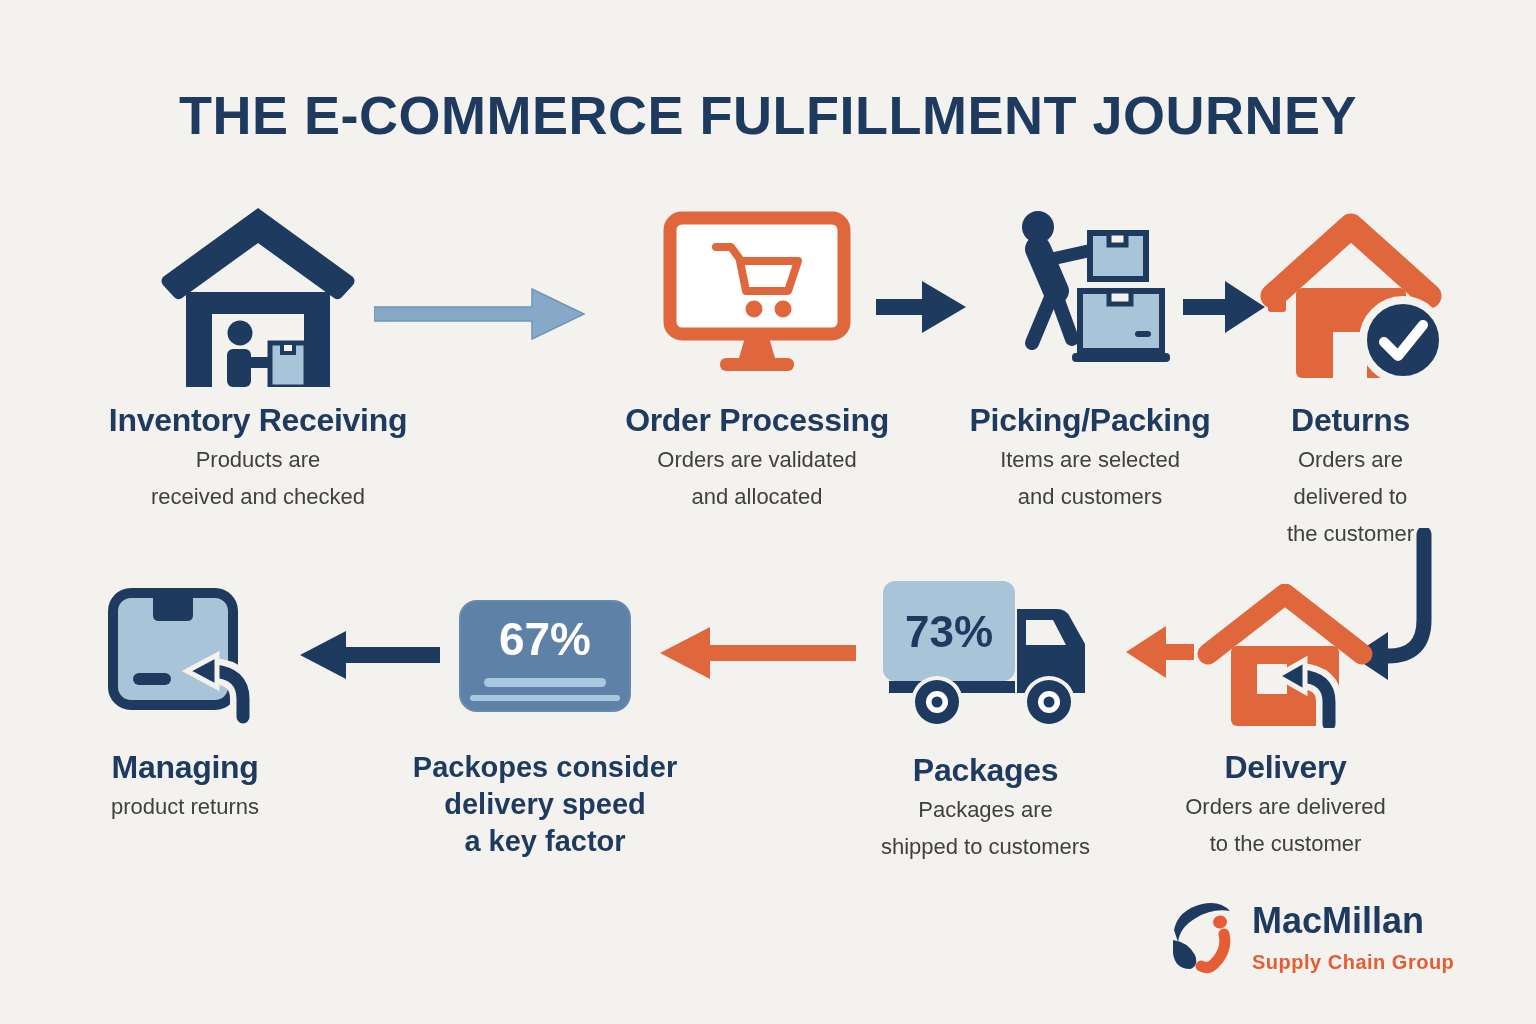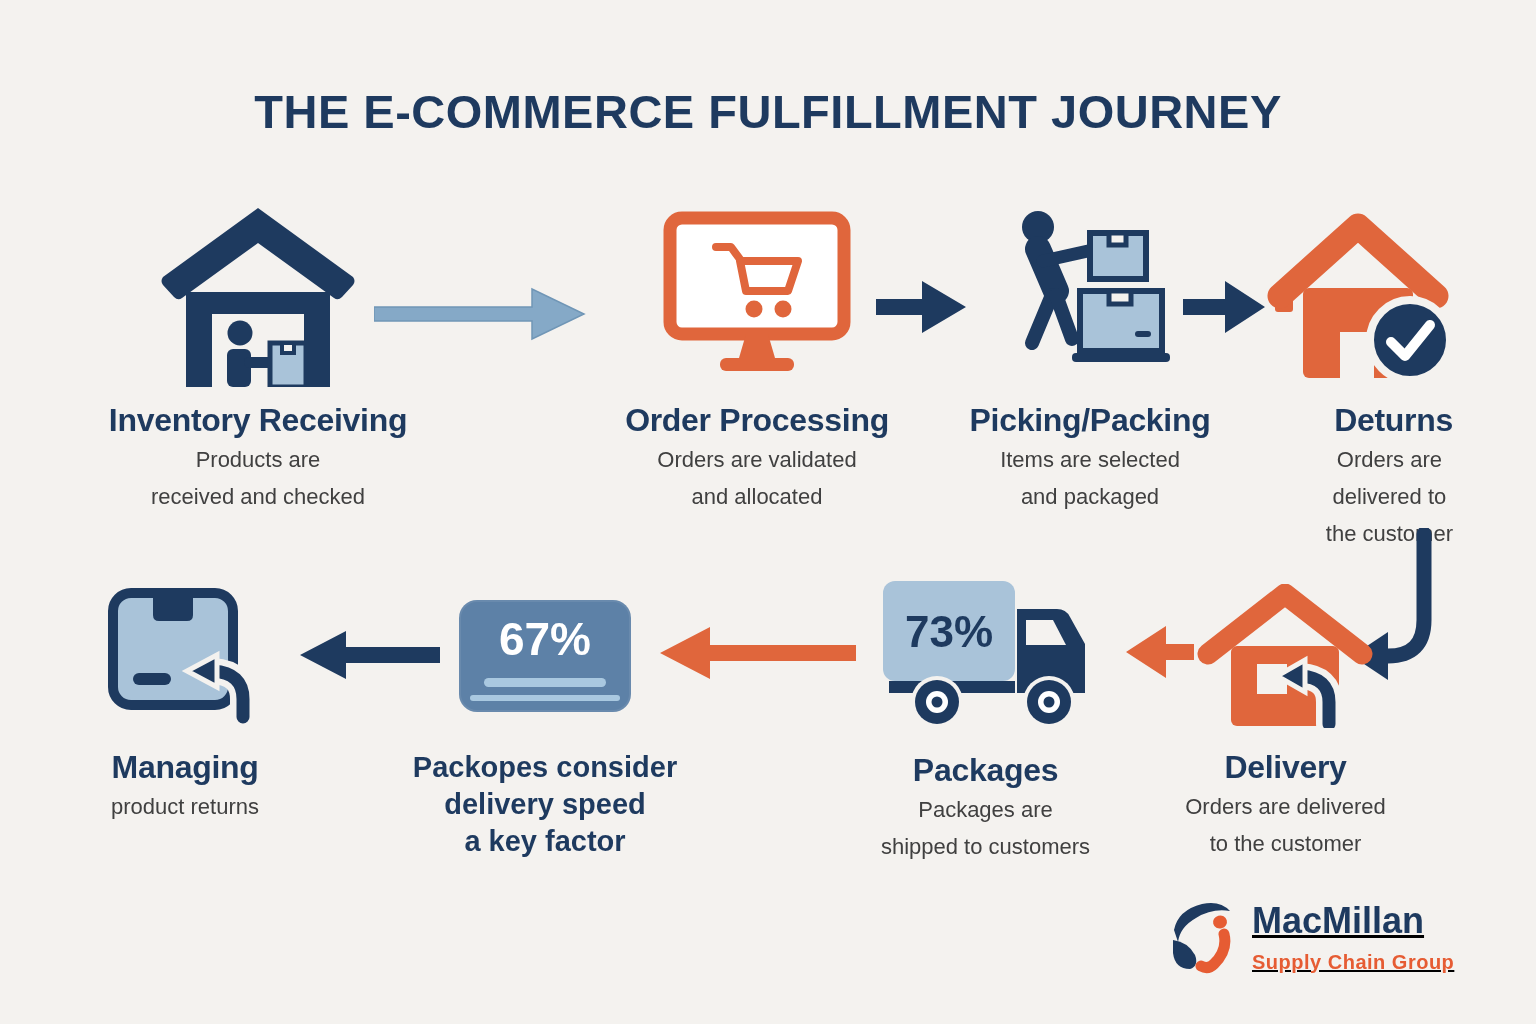--- a/index.html
+++ b/index.html
@@ -3,21 +3,21 @@
 <meta charset="utf-8">
 <style>
   * { margin:0; padding:0; box-sizing:border-box; }
   body { background:#e9e7e4; font-family:"Liberation Sans", sans-serif; }
   .canvas {
     position:relative; width:1536px; height:1024px;
     background:#f4f2ef; overflow:hidden;
   }
   .main-title {
     position:absolute; top:84px; left:0; width:100%;
-    text-align:center; font-size:47px; font-weight:bold;
+    text-align:center; font-size:54px; font-weight:bold;
     color:#1e3a5f; letter-spacing:0.5px;
   }
   .step { position:absolute; display:flex; flex-direction:column; align-items:center; }
   .icon-box { display:flex; align-items:center; justify-content:center; }
   .row1 .icon-box { height:192px; }
   .row2 .icon-box { height:162px; }
   .step-title { font-size:32px; font-weight:bold; color:#1e3a5f; margin-top:12px; letter-spacing:-0.3px; white-space:nowrap; }
   .step-desc { font-size:22px; color:#404040; line-height:37px; text-align:center; margin-top:2px; white-space:nowrap; }
   .step-desc div { white-space:nowrap; }
   .arrow { position:absolute; }
@@ -25,21 +25,21 @@
     position:relative; width:172px; height:112px;
     background:#5d81a7; border-radius:18px;
     display:flex; justify-content:center;
     box-shadow: inset 0 0 0 2px rgba(255,255,255,0.08);
   }
   .stat-value { color:#ffffff; font-size:46px; font-weight:bold; margin-top:12px; }
   .card-line { position:absolute; background:#a9c8e0; border-radius:5px; }
   .card-line.l1 { width:122px; height:9px; left:25px; top:78px; }
   .card-line.l2 { width:150px; height:6px; left:11px; top:95px; }
   .card-caption { font-size:29px; font-weight:bold; color:#1e3a5f; line-height:37px; text-align:center; margin-top:12px; }
-  .logo { position:absolute; left:1168px; top:898px; display:flex; align-items:center;text-decoration:underline; }
+  .logo { position:absolute; left:1168px; top:898px; display:flex; align-items:center; }
   .logo-text { margin-left:12px; }
   .logo-name { font-size:36px; font-weight:bold; color:#1e3a5f; line-height:36px; }
   .logo-tagline { font-size:20px; font-weight:bold; color:#e65c33; letter-spacing:0.5px; margin-top:12px; }
 </style>
 </head>
 <body>
 
 <div class="canvas">
 
   <div class="main-title">THE E-COMMERCE FULFILLMENT JOURNEY</div>
@@ -102,29 +102,29 @@
         <rect x="121" y="26" width="17" height="12" fill="#f4f2ef" stroke="#1e3a5f" stroke-width="5"></rect>
         <rect x="92" y="84" width="82" height="60" fill="#a9c3d9" stroke="#1e3a5f" stroke-width="6"></rect>
         <rect x="121" y="84" width="22" height="13" fill="#f4f2ef" stroke="#1e3a5f" stroke-width="5"></rect>
         <rect x="147" y="124" width="16" height="6" rx="3" fill="#1e3a5f"></rect>
         <rect x="84" y="146" width="98" height="9" rx="4" fill="#1e3a5f"></rect>
       </svg>
     </div>
     <div class="step-title">Picking/Packing</div>
     <div class="step-desc">
       <div>Items are selected</div>
-      <div>and packaged</div>
+      <div>and customers</div>
     </div>
   </div>
 
   <svg class="arrow" style="left:1183px; top:278px;" width="84" height="58">
     <polygon points="0,21 42,21 42,3 82,29 42,55 42,37 0,37" fill="#1e3a5f"></polygon>
   </svg>
 
-  <div class="step row1" style="left:1248px; top:198px; width:205px;align-items:flex-end;">
+  <div class="step row1" style="left:1248px; top:198px; width:205px;">
     <div class="icon-box">
       <svg width="190" height="176" viewBox="0 0 190 176">
         <rect x="12" y="88" width="18" height="18" rx="3" fill="#e0663c"></rect>
         <path d="M17 90 L95 20 L173 90" fill="none" stroke="#e0663c" stroke-width="25" stroke-linecap="round" stroke-linejoin="round"></path>
         <rect x="40" y="82" width="110" height="90" rx="6" fill="#e0663c"></rect>
         <rect x="77" y="126" width="34" height="46" fill="#f4f2ef"></rect>
         <circle cx="147" cy="134" r="40" fill="#1e3a5f" stroke="#f4f2ef" stroke-width="8"></circle>
         <path d="M128 136 L142 150 L167 119" fill="none" stroke="#ffffff" stroke-width="10" stroke-linecap="round" stroke-linejoin="round"></path>
       </svg>
     </div>

